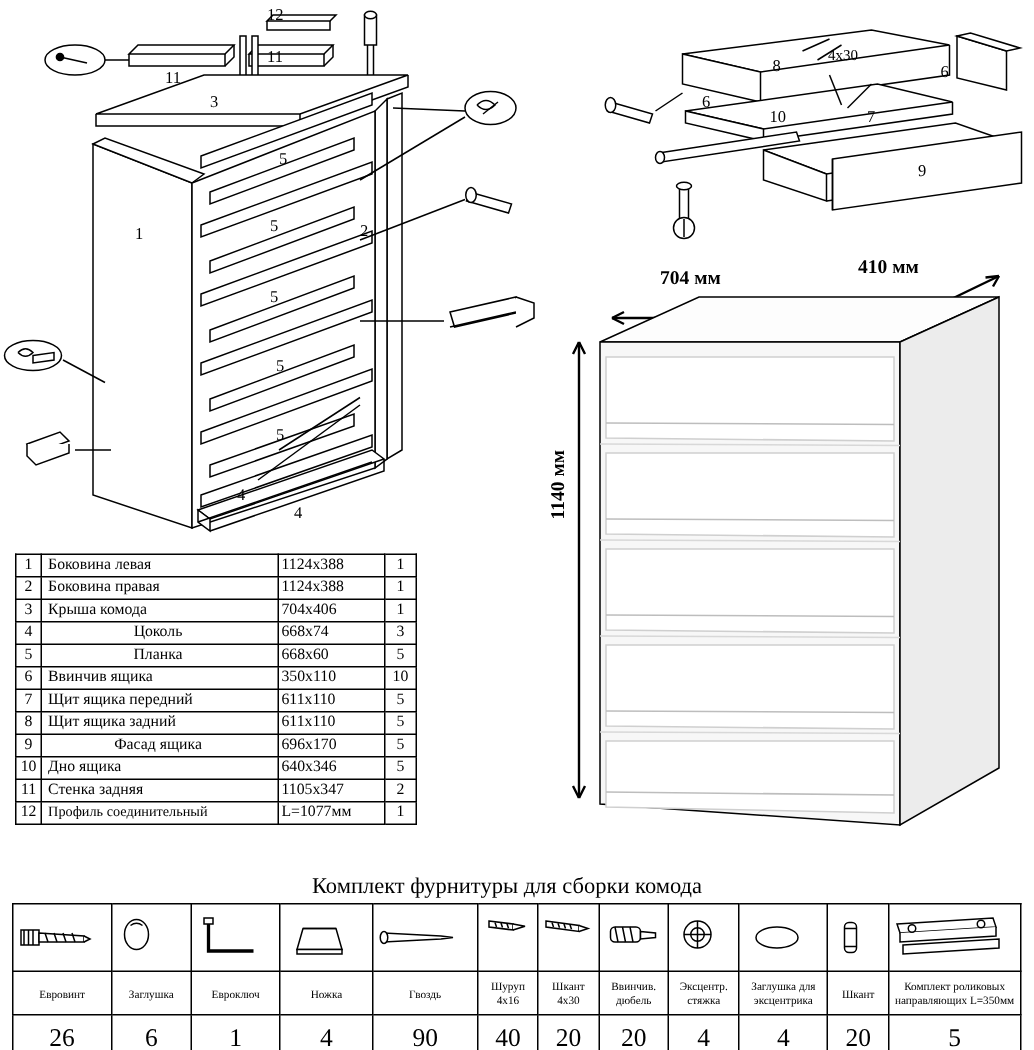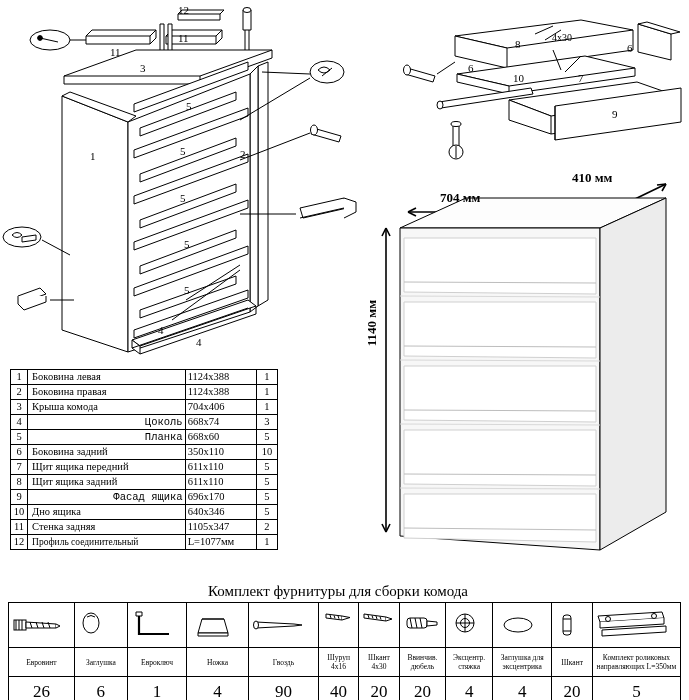--- a/index.html
+++ b/index.html
@@ -26,21 +26,21 @@
   }
   #parts-table td{
     border:1px solid #000;
     padding:0 2px;
     height:14px;
     line-height:14px;
     white-space:nowrap;
   }
   #parts-table td.num{width:12px;text-align:center;}
   #parts-table td.name{width:150px;text-align:left;padding-left:4px;}
-  #parts-table td.name.ind{text-align:right;padding-left:0;font-family:Liberation Mono, monospace;}
+  #parts-table td.name.ind{text-align:center;padding-left:0;}
   #parts-table td.size{width:66px;text-align:left;}
   #parts-table td.qty{width:16px;text-align:center;}
 
   
   #hw-title{
     position:absolute;left:0;top:583px;width:676px;text-align:center;
     font-size:15px;font-family:"Liberation Serif",serif;
   }
 
   
@@ -254,21 +254,21 @@
         <path d="M34 112 L226 113"></path>
         <path d="M34 176 L226 177"></path>
         <path d="M34 240 L226 241"></path>
         <path d="M34 304 L226 305"></path>
         <path d="M34 358 L226 360"></path>
       </g>
       <g stroke="#d8d8d8" stroke-width="1" fill="none">
         <path d="M30 126 L230 127 M30 190 L230 191 M30 254 L230 255 M30 318 L230 319"></path>
       </g>
     </svg>
-    <span class="dim" style="left:70px;top:20px;">704 мм</span>
+    <span class="dim" style="left:70px;top:7px;">704 мм</span>
     <span class="dim" style="left:202px;top:0px;">410 мм</span>
     <span class="dim vert" style="left:-6px;top:130px;">1140 мм</span>
   </div>
 
   <table id="parts-table">
     <tbody>
       <tr>
           <td class="num">1</td>
           <td class="name">Боковина левая</td>
           <td class="size">1124х388</td>
@@ -293,21 +293,21 @@
           <td class="qty">3</td>
         </tr>
       <tr>
           <td class="num">5</td>
           <td class="name ind">Планка</td>
           <td class="size">668х60</td>
           <td class="qty">5</td>
         </tr>
       <tr>
           <td class="num">6</td>
-          <td class="name">Боковина задний</td>
+          <td class="name">Ввинчив ящика</td>
           <td class="size">350х110</td>
           <td class="qty">10</td>
         </tr>
       <tr>
           <td class="num">7</td>
           <td class="name">Щит ящика передний</td>
           <td class="size">611х110</td>
           <td class="qty">5</td>
         </tr>
       <tr>

